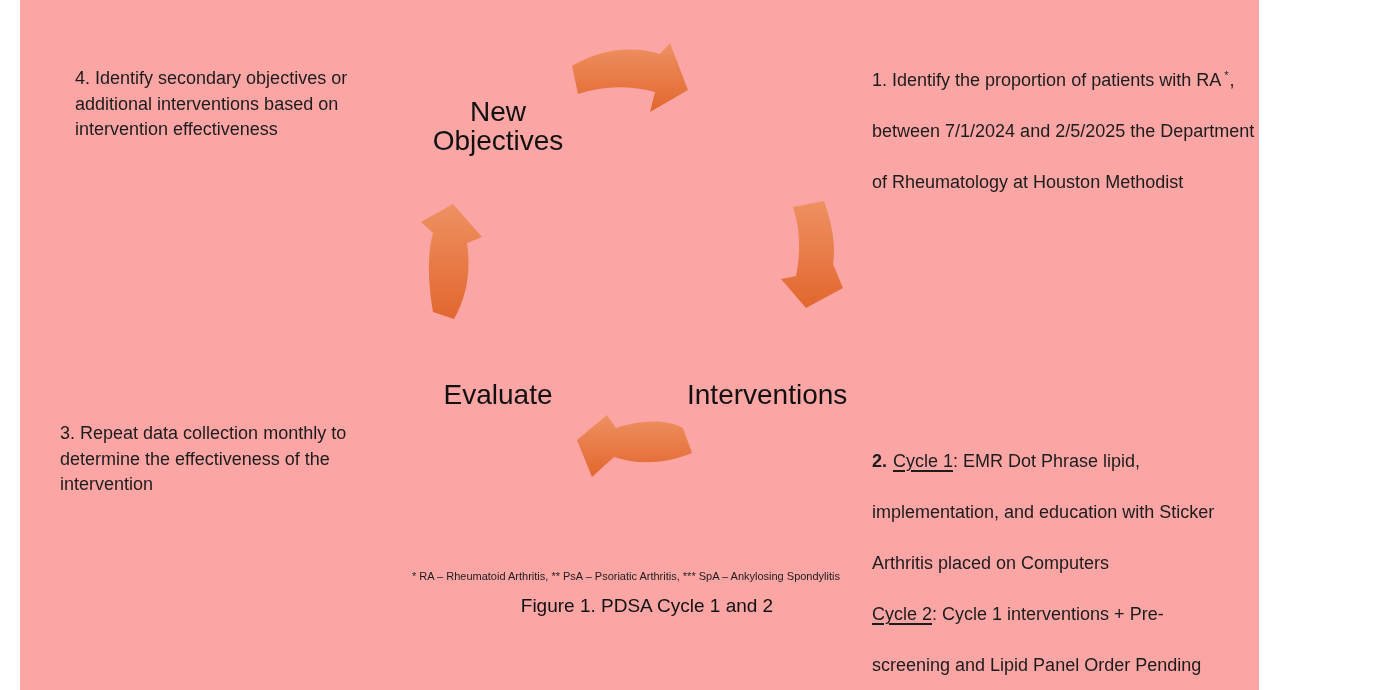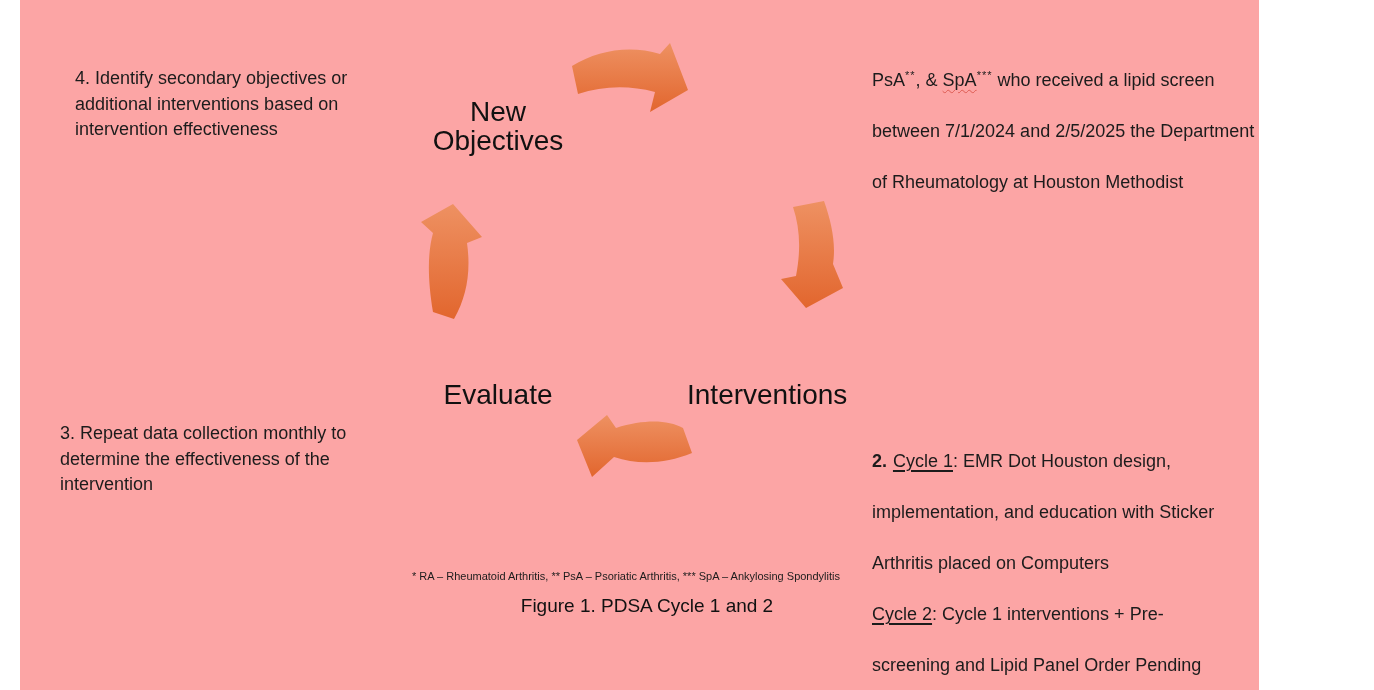--- a/index.html
+++ b/index.html
@@ -92,31 +92,31 @@
 
   <div class="node" style="left:398px; top:97px;">New
 Objectives</div>
 
 
   <div class="node" style="left:667px; top:380px;">Interventions</div>
 
   <div class="node" style="left:398px; top:380px;">Evaluate</div>
 
   <div class="note" style="left:852px; top:42px; width:470px;">
-    <div class="ln"><span>PsA</span><sup class="ast">**</sup><span>, &amp; </span><span class="wavy">SpA</span><sup class="ast">***</sup><span> who received a lipid screen</span></div>
+    <div class="ln"><span>1. Identify the proportion of patients with RA</span><sup class="ast gap">*</sup><span>,</span></div>
     <div class="ln">between 7/1/2024 and 2/5/2025 the Department</div>
     <div class="ln">of Rheumatology at Houston Methodist</div>
   </div>
 
   <div class="note" style="left:40px; top:421px; width:345px;">3. Repeat data collection monthly to
 determine the effectiveness of the
 intervention</div>
 
   <div class="note" style="left:852px; top:423px; width:460px;">
-    <div class="ln"><span class="b">2.</span><span class="u">Cycle 1</span><span>: EMR Dot Houston design,</span></div>
+    <div class="ln"><span class="b">2.</span><span class="u">Cycle 1</span><span>: EMR Dot Phrase lipid,</span></div>
     <div class="ln">implementation, and education with Sticker</div>
     <div class="ln">Arthritis placed on Computers</div>
     <div class="ln"><span class="u">Cycle 2</span><span>: Cycle 1 interventions + Pre-</span></div>
     <div class="ln">screening and Lipid Panel Order Pending</div>
   </div>
 
   <svg class="arrow" style="left:548px; top:42px;" width="124" height="72" viewBox="0 0 124 72">
     <path d="M4,24 C30,8 62,3 92,12 L102,1 L120,48 L82,70 L87,50 C60,43 35,44 10,52 Z" fill="url(#gradOrange)"></path>
   </svg>
 

